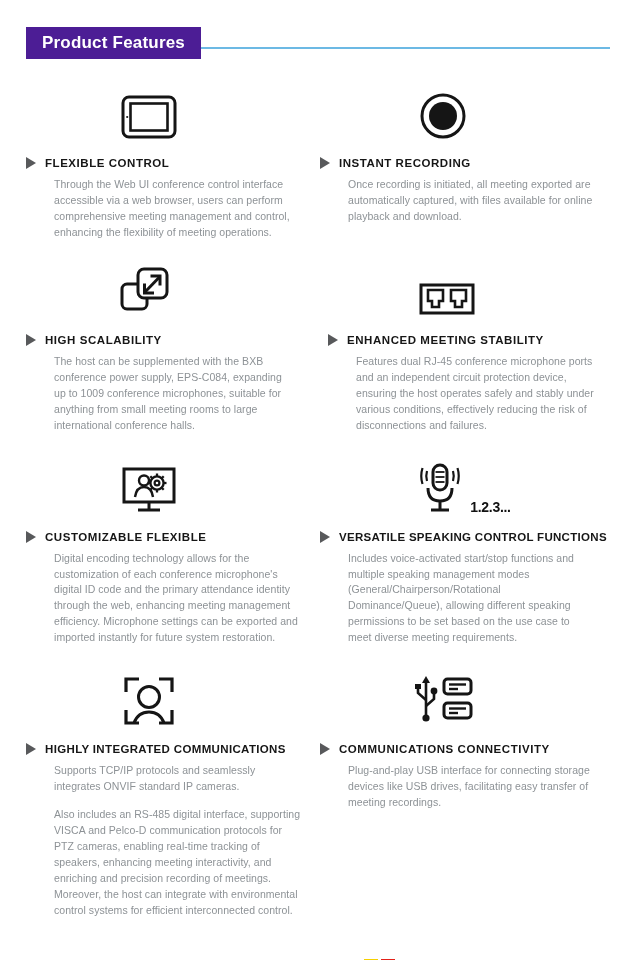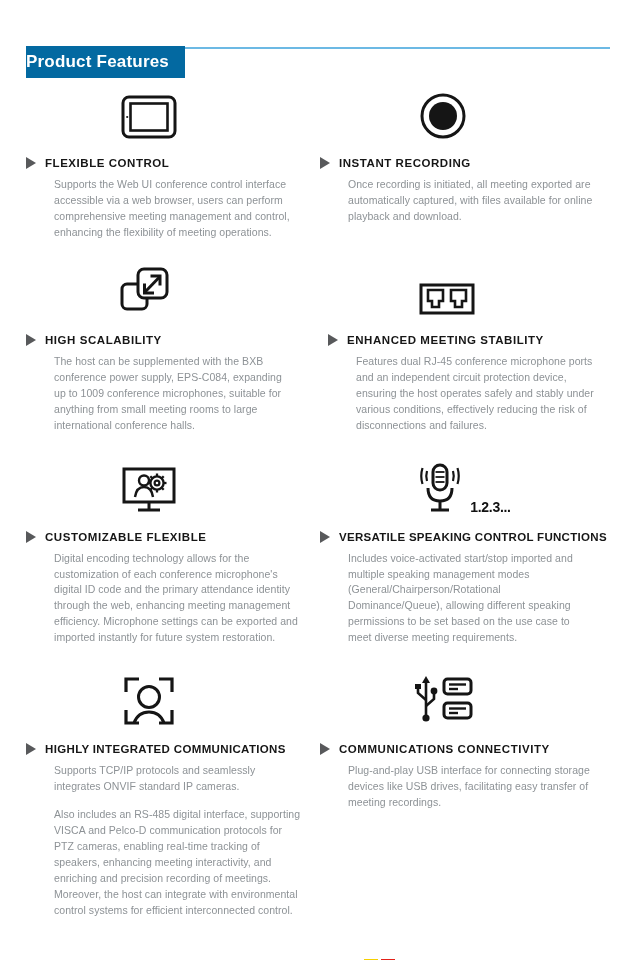--- a/index.html
+++ b/index.html
@@ -28,27 +28,27 @@
     position: absolute;
     left: 26px;
     right: 30px;
     top: 21px;
     height: 2px;
     background: #6cb9e4;
   }
   .header-badge {
     position: absolute;
     left: 26px;
-    top: 20px;
-    background: #0369a1;
+    top: 1px;
+    background: #4c1d95;
     color: #ffffff;
     font-size: 17px;
     font-weight: bold;
     letter-spacing: 0.2px;
-    padding: 7px 16px 8px 0;
+    padding: 7px 16px 8px 16px;
     line-height: 1;
     white-space: nowrap;
   }
 
   
   .features-grid {
     position: relative;
     padding: 0 26px;
   }
   .feature-row {
@@ -156,21 +156,21 @@
               <circle cx="7.2" cy="23" r="1.1" fill="#151515"></circle>
             </svg>
           </span>
         </div>
       </div>
       <div class="feature-title">
         <span class="bullet-tri"></span>
         <span class="feature-title-text">FLEXIBLE CONTROL</span>
       </div>
       <div class="feature-body">
-        <p>Supports the Web UI conference control interface accessible via a web browser, users can perform comprehensive meeting management and control, enhancing the flexibility of meeting operations.</p>
+        <p>Through the Web UI conference control interface accessible via a web browser, users can perform comprehensive meeting management and control, enhancing the flexibility of meeting operations.</p>
       </div>
     </div>
 
     <div class="feature-col">
       <div class="icon-wrap">
         <div class="icon-inner">
           <span>
             <svg width="48" height="48" viewBox="0 0 48 48">
               <circle cx="24" cy="24" r="21" fill="none" stroke="#151515" stroke-width="3"></circle>
               <circle cx="24" cy="24" r="14" fill="#151515"></circle>
@@ -293,21 +293,21 @@
             </svg>
           </span>
           <span class="icon-sublabel">1.2.3...</span>
         </div>
       </div>
       <div class="feature-title">
         <span class="bullet-tri"></span>
         <span class="feature-title-text" style="letter-spacing:0.3px;">VERSATILE SPEAKING CONTROL FUNCTIONS</span>
       </div>
       <div class="feature-body">
-        <p>Includes voice-activated start/stop imported and multiple speaking management modes (General/Chairperson/Rotational Dominance/Queue), allowing different speaking permissions to be set based on the use case to meet diverse meeting requirements.</p>
+        <p>Includes voice-activated start/stop functions and multiple speaking management modes (General/Chairperson/Rotational Dominance/Queue), allowing different speaking permissions to be set based on the use case to meet diverse meeting requirements.</p>
       </div>
     </div>
   </div>
 
   <div class="feature-row" style="margin-top:22px;">
 
     <div class="feature-col">
       <div class="icon-wrap">
         <div class="icon-inner">
           <span>

